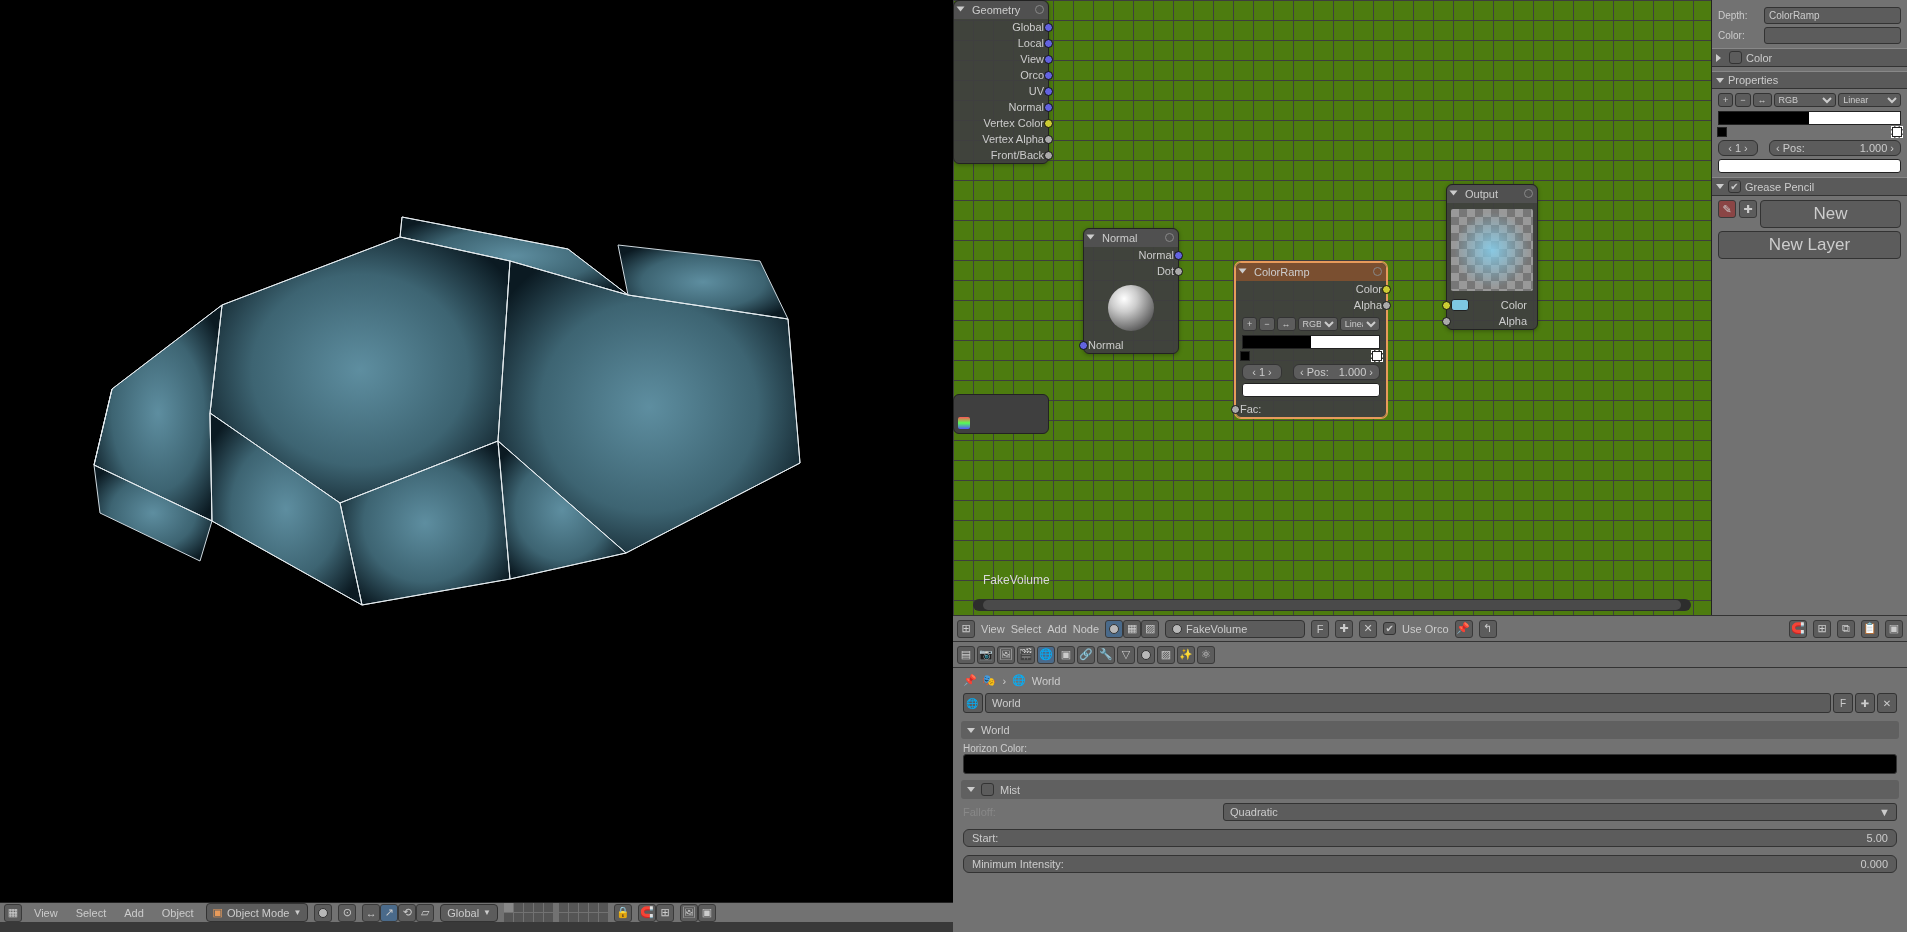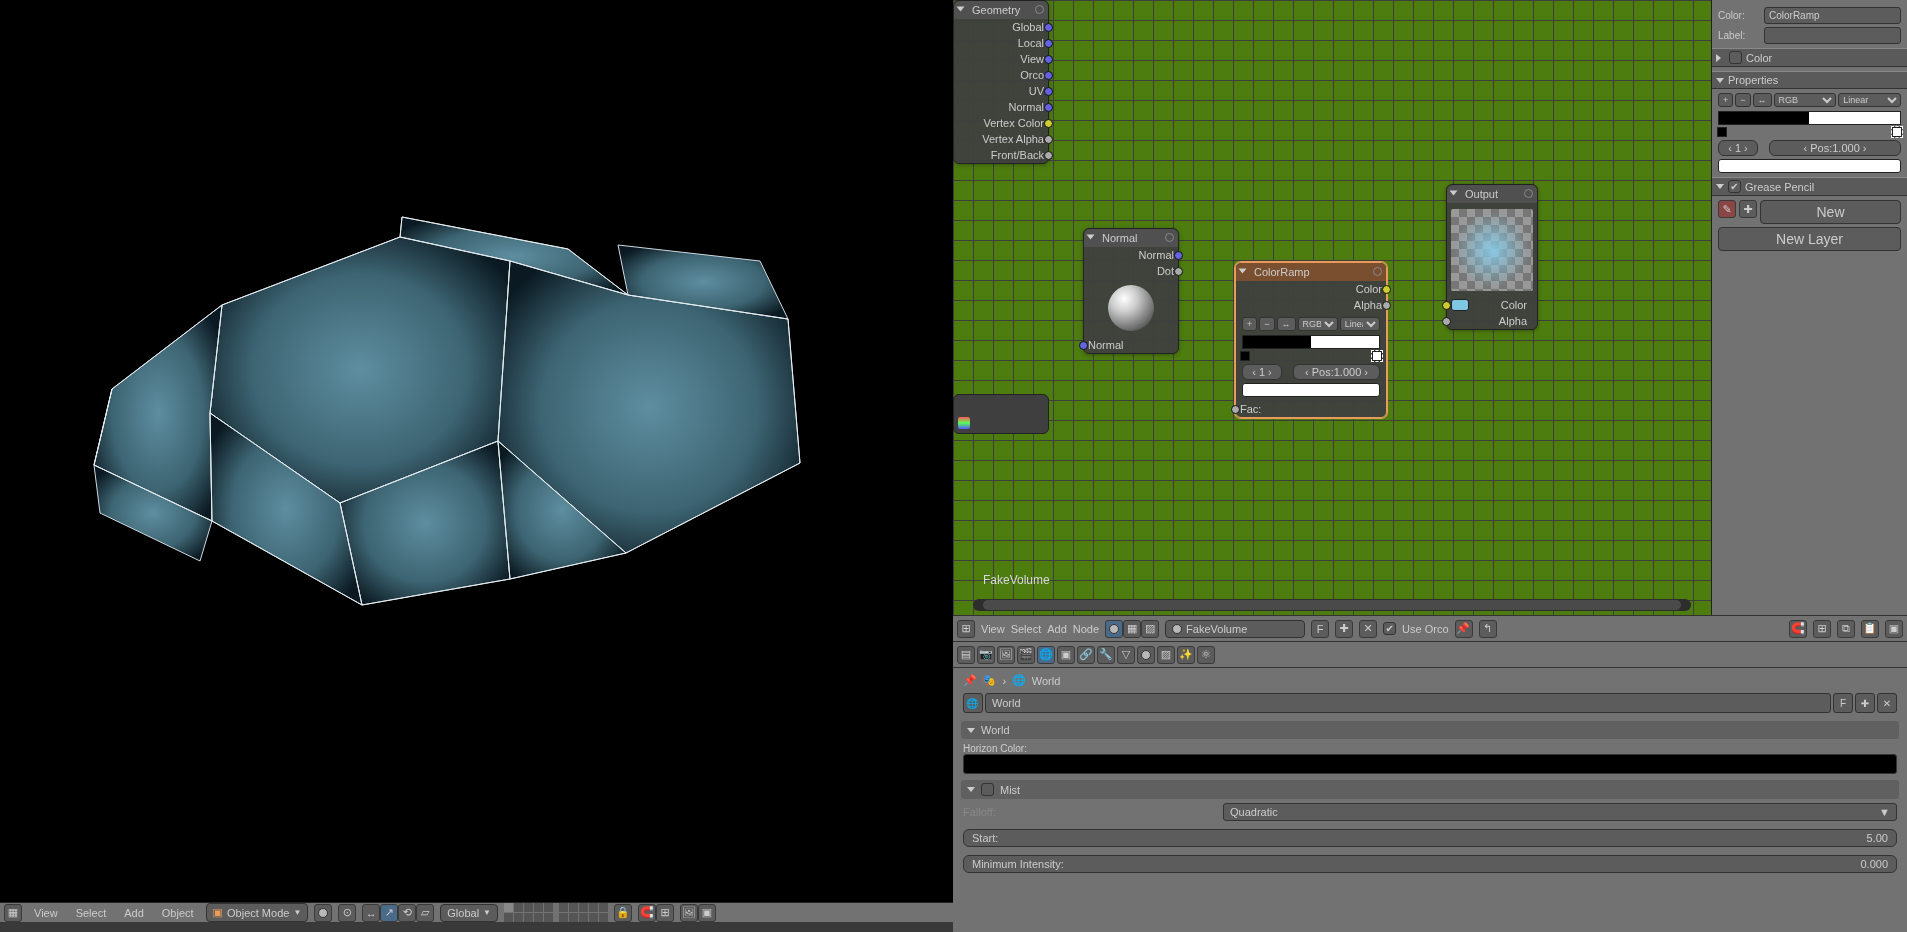--- a/index.html
+++ b/index.html
@@ -39,34 +39,34 @@
 .node-inner { padding:4px 6px; }
 .colorramp-bar { height:14px; background:linear-gradient(90deg,#000 0%,#000 50%,#fff 50%,#fff 100%); border:1px solid #222; margin:4px 0; position:relative; }
 .colorramp-stops { height:8px; position:relative; }
 .colorramp-stop { position:absolute; width:10px; height:10px; border:1px solid #222; bottom:0; transform:translateX(-50%); }
 .ramp-controls { display:flex; gap:2px; margin-bottom:2px; }
 .ramp-controls .btn-sm { background:#5c5c5c; border:1px solid #333; border-radius:3px; padding:1px 4px; font-size:9px; }
 .ramp-controls select { background:#5c5c5c; border:1px solid #333; border-radius:3px; color:#ccc; font-size:9px; flex:1; min-width:0; }
 .ramp-pos { display:flex; gap:3px; margin-top:3px; }
 .ramp-pos .num { background:#5c5c5c; border:1px solid #333; border-radius:6px; padding:1px 6px; font-size:9px; }
 .ramp-pos .num:first-child { width:40px; text-align:center; }
-.ramp-pos .num:last-child { flex:1; display:flex; justify-content:center;margin-left:8px; }
+.ramp-pos .num:last-child { flex:1; display:flex; justify-content:space-between;margin-left:8px; }
 .swatch { width:30px; height:14px; border:1px solid #222; border-radius:3px; }
 .preview-sphere { width:46px; height:46px; border-radius:50%; background:radial-gradient(circle at 35% 30%,#fff,#ccc 30%,#555 80%,#333); margin:6px auto; }
 .preview-checker { width:82px; height:82px; margin:6px auto; background-image:repeating-conic-gradient(#777 0% 25%,#999 0% 50%); background-size:16px 16px; position:relative; border-radius:2px; }
 .preview-checker::after { content:''; position:absolute; inset:0; background:radial-gradient(circle at 50% 50%,rgba(135,206,235,.9) 0%,rgba(135,206,235,.4) 35%,transparent 65%); }
 
 .side-panel { width:196px; background:#727272; border-left:1px solid #222; padding:4px 6px; overflow:hidden; }
 .side-panel .row { display:flex; align-items:center; gap:4px; margin:3px 0; }
 .side-panel .label { width:42px; font-size:10px; }
 .side-panel input[type=text] { background:#5c5c5c; border:1px solid #333; border-radius:3px; padding:2px 4px; color:#ccc; flex:1; min-width:0; font-size:10px; }
 .panel-header { background:#5a5a5a; padding:2px 4px; margin:4px -6px; border-top:1px solid #888; border-bottom:1px solid #333; display:flex; align-items:center; gap:4px; font-size:11px; }
 .panel-header .tri2 { width:0; height:0; border-top:5px solid #ccc; border-left:4px solid transparent; border-right:4px solid transparent; }
 .panel-header .tri2.r { border-top:none; border-left:5px solid #ccc; border-top:4px solid transparent; border-bottom:4px solid transparent; }
-.side-panel .btn-wide { background:#5c5c5c; border:1px solid #333; border-radius:4px; padding:3px; text-align:center; margin:3px 0; font-size:14px; }
+.side-panel .btn-wide { background:#5c5c5c; border:1px solid #333; border-radius:4px; padding:3px; text-align:center; margin:3px 0; font-size:17px; }
 .chk { width:13px; height:13px; background:#5c5c5c; border:1px solid #333; border-radius:3px; display:inline-flex; align-items:center; justify-content:center; font-size:10px; }
 
 .node-header { height:26px; background:#727272; display:flex; align-items:center; gap:6px; padding:0 4px; border-top:1px solid #333; }
 
 .prop-row { height:26px; background:#727272; display:flex; align-items:center; gap:2px; padding:0 4px; border-top:1px solid #333; }
 
 .props-area { flex:1; background:#727272; padding:6px 10px; overflow:hidden; border-top:1px solid #333; }
 .breadcrumb { display:flex; align-items:center; gap:6px; margin-bottom:6px; }
 .mat-browser { display:flex; gap:2px; margin-bottom:8px; }
 .mat-browser .field-wide { flex:1; background:#5c5c5c; border:1px solid #333; border-radius:3px; padding:2px 6px; display:flex; align-items:center; gap:4px; }
@@ -317,25 +317,25 @@
       </div>
 
       <div class="node-mat-label">FakeVolume</div>
       <div class="node-scrollbar">
           <div class="node-scrollbar-thumb"></div>
         </div>
     </div>
 
     <div class="side-panel">
       <div class="row">
+          <span class="label">Depth:</span>
+          <input type="text" value="ColorRamp" style="">
+        </div>
+      <div class="row">
           <span class="label">Color:</span>
-          <input type="text" value="ColorRamp" style="">
-        </div>
-      <div class="row">
-          <span class="label">Label:</span>
           <input type="text" value="" style="">
         </div>
       <div class="panel-header">
           <span class="tri2 r"></span>
           <span class="chk"></span>
           <span>Color</span>
         </div>
       <div class="panel-header">
           <span class="tri2"></span>
           <span>Properties</span>

